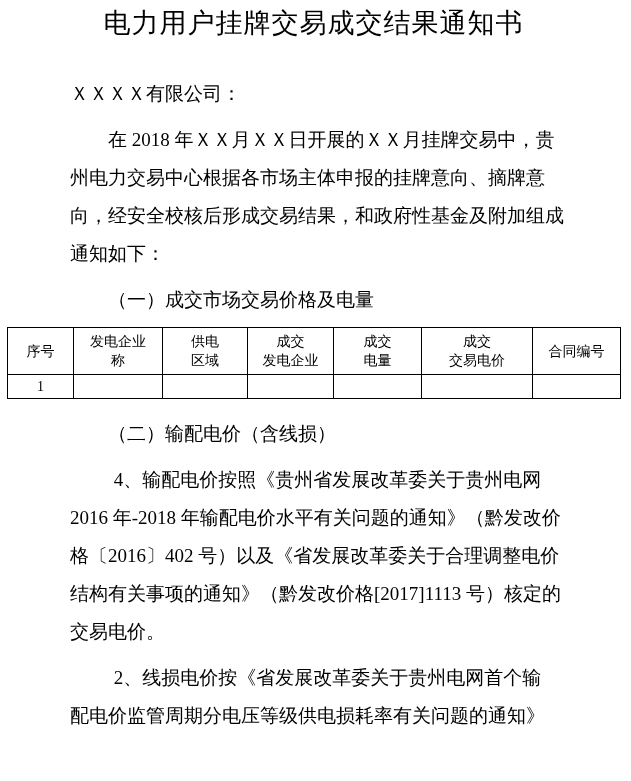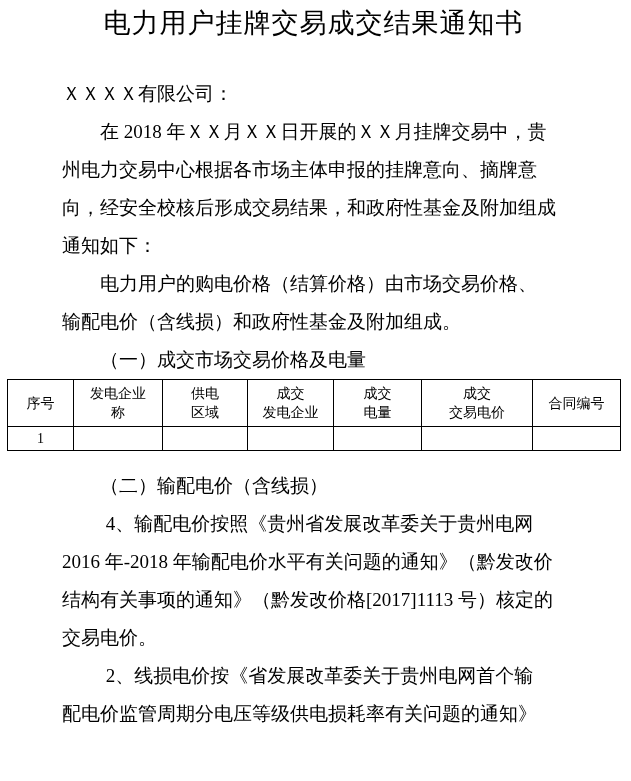--- a/index.html
+++ b/index.html
@@ -7,21 +7,21 @@
     width:631px;height:781px;background:#ffffff;overflow:hidden;
     color:#000;font-family:"Liberation Serif","DejaVu Serif",serif;
   }
   .page{padding:6px 66px 0 62px;}
   .title{
     margin:0 0 35px 0;
     font-size:27px;line-height:34px;font-weight:400;
     text-align:center;letter-spacing:1px;
   }
   .section{font-size:19px;line-height:38px;}
-  .para{margin:0;font-family:Liberation Serif, serif;}
+  .para{margin:8px;font-family:Liberation Serif, serif;}
   .line{white-space:nowrap;height:38px;}
   table.grid{
     border-collapse:collapse;table-layout:fixed;
     width:613px;margin:0 0 16px -55px;
   }
   table.grid th, table.grid td{
     border:1px solid #000;padding:0;
     font-weight:400;text-align:center;vertical-align:middle;
     overflow:hidden;
   }
@@ -44,24 +44,20 @@
 
   <div class="section" id="before">
       <div class="para">
         <div class="line">ＸＸＸＸ有限公司：</div>
       </div>
       <div class="para">
         <div class="line" style="padding-left: 2em;">在 2018 年ＸＸ月ＸＸ日开展的ＸＸ月挂牌交易中，贵</div>
         <div class="line">州电力交易中心根据各市场主体申报的挂牌意向、摘牌意</div>
         <div class="line">向，经安全校核后形成交易结果，和政府性基金及附加组成</div>
         <div class="line">通知如下：</div>
-      </div>
-      <div class="para">
-        <div class="line" style="padding-left: 2em;">电力用户的购电价格（结算价格）由市场交易价格、</div>
-        <div class="line">输配电价（含线损）和政府性基金及附加组成。</div>
       </div>
       <div class="para">
         <div class="line" style="padding-left: 2em;">（一）成交市场交易价格及电量</div>
       </div>
     </div>
 
   <table class="grid">
     <colgroup>
       <col class="c1">
         <col class="c2">
@@ -100,20 +96,21 @@
       </tbody>
   </table>
 
   <div class="section" id="after">
       <div class="para">
         <div class="line" style="padding-left: 2em;">（二）输配电价（含线损）</div>
       </div>
       <div class="para">
         <div class="line" style="padding-left: 2.3em;">4、输配电价按照《贵州省发展改革委关于贵州电网</div>
         <div class="line">2016 年-2018 年输配电价水平有关问题的通知》（黔发改价</div>
+        <div class="line">格〔2016〕402 号）以及《省发展改革委关于合理调整电价</div>
         <div class="line">结构有关事项的通知》（黔发改价格[2017]1113 号）核定的</div>
         <div class="line">交易电价。</div>
       </div>
       <div class="para">
         <div class="line" style="padding-left: 2.3em;">2、线损电价按《省发展改革委关于贵州电网首个输</div>
         <div class="line">配电价监管周期分电压等级供电损耗率有关问题的通知》</div>
       </div>
     </div>
 
 </div>

